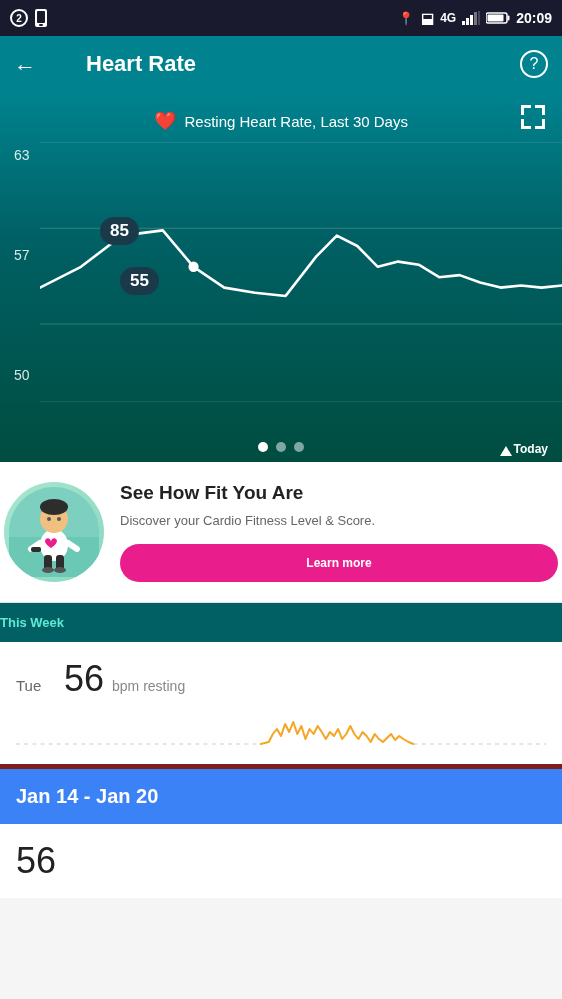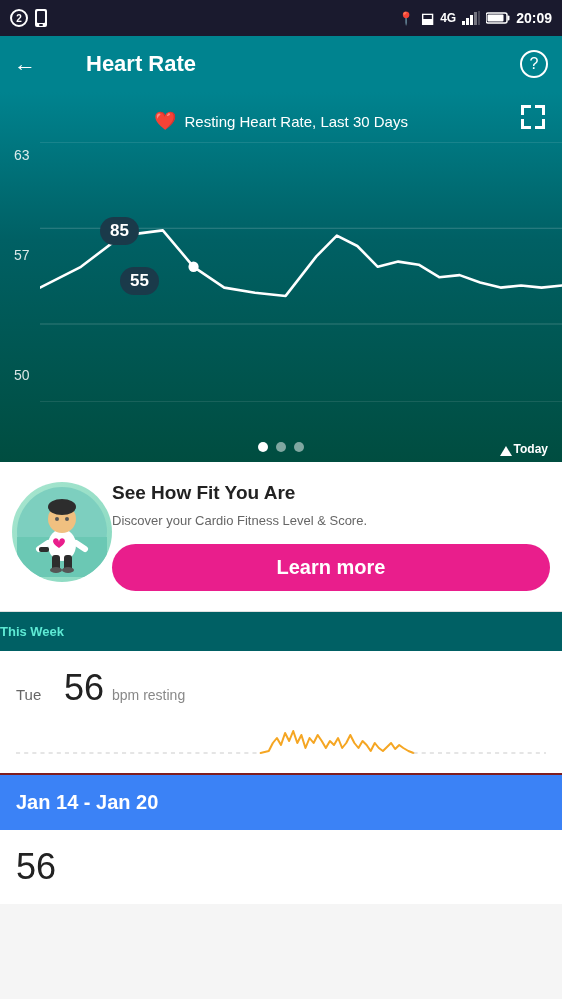--- a/index.html
+++ b/index.html
@@ -193,23 +193,23 @@
       width: 0; height: 0;
       border-left: 6px solid transparent;
       border-right: 6px solid transparent;
       border-bottom: 10px solid white;
     }
 
     
     .cardio-card {
       background: white;
       display: flex;
-      align-items: flex-start;
-      padding: 20px 12px;
-      gap: 0;
+      align-items: center;
+      padding: 20px 4px;
+      gap: 16px;
       border-bottom: 1px solid #e0e0e0;
     }
     .avatar-circle {
       width: 100px;
       height: 100px;
       border-radius: 50%;
       background: linear-gradient(135deg, #a8e6cf, #88d8c0);
       flex-shrink: 0;
       display: flex;
       align-items: center;
@@ -231,40 +231,40 @@
       color: #666;
       line-height: 1.4;
       margin-bottom: 14px;
     }
     .learn-more-btn {
       background: #e91e8c;
       color: white;
       border: none;
       border-radius: 28px;
       padding: 12px 32px;
-      font-size: 20px;
+      font-size: 12px;
       font-weight: bold;
       cursor: pointer;
       width: 100%;
     }
 
     
     .section-header {
       background: #006064;
       color: #5eead4;
       font-size: 13px;
       font-weight: bold;
       padding: 12px 0;
     }
 
     
     .day-row {
       background: white;
       padding: 16px 16px 0;
-      border-bottom: 2px solid #7f1d1d;
+      border-bottom: 5px solid #7f1d1d;
     }
     .day-row-top {
       display: flex;
       align-items: baseline;
       gap: 8px;
     }
     .day-label {
       font-size: 15px;
       color: #666;
       width: 40px;

